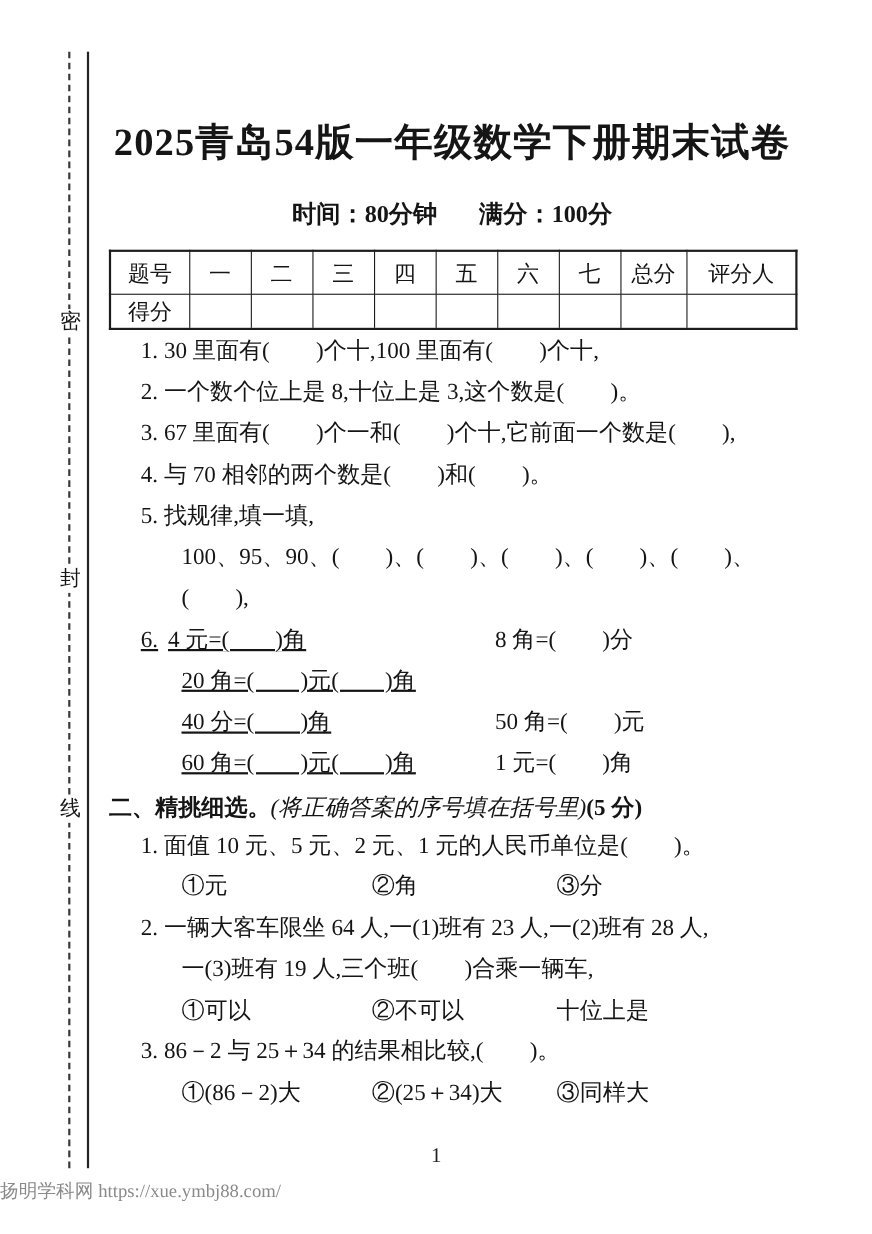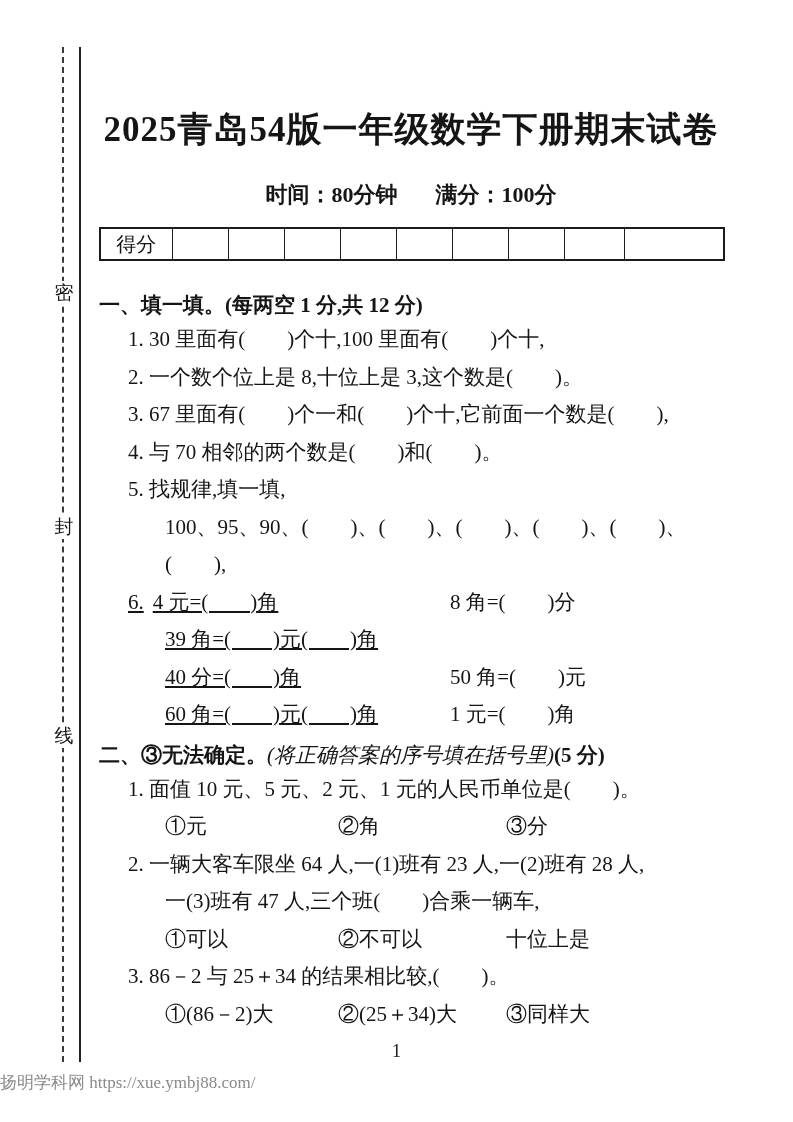--- a/index.html
+++ b/index.html
@@ -66,74 +66,85 @@
         <col style="width:56px">
         <col style="width:56px">
       <col style="width:56px">
         <col style="width:56px">
         <col style="width:56px">
         <col style="width:56px">
       <col style="width:60px">
         <col style="width:100px">
     </colgroup>
     <tbody>
+        <tr class="hdr">
+      <td>题号</td>
+      <td>一</td>
+      <td>二</td>
+      <td>三</td>
+      <td>四</td>
+      <td>五</td>
+      <td>六</td>
+      <td>七</td>
+      <td>总分</td>
+      <td>评分人</td>
+    </tr>
     <tr class="blank">
       <td>得分</td>
       <td></td>
       <td></td>
       <td></td>
       <td></td>
       <td></td>
       <td></td>
       <td></td>
       <td></td>
       <td></td>
     </tr>
   </tbody>
     </table>
 
   <div class="sec">
-    <div class="sec-title"><span>一、填一填。</span><span>(每两空 1 分,共 12 分)</span></div>
 
     <div class="line item"><span>1.</span> <span>30 里面有(　　)个十,100 里面有(　　)个十,</span></div>
     <div class="line item"><span>2.</span> <span>一个数个位上是 8,十位上是 3,这个数是(　　)。</span></div>
     <div class="line item"><span>3.</span> <span>67 里面有(　　)个一和(　　)个十,它前面一个数是(　　),</span></div>
     <div class="line item"><span>4.</span> <span>与 70 相邻的两个数是(　　)和(　　)。</span></div>
     <div class="line item"><span>5.</span> <span>找规律,填一填,</span></div>
     <div class="line subline">100、95、90、(　　)、(　　)、(　　)、(　　)、(　　)、(　　),</div>
 
     <div class="line m6row">
       <div class="m6left first"><span class="num">6.</span><span>4 元=(　　)角</span></div>
       <div class="m6right">8 角=(　　)分</div>
     </div>
     <div class="line m6row">
-      <div class="m6left">39 角=(　　)元(　　)角</div>
+      <div class="m6left">20 角=(　　)元(　　)角</div>
     </div>
     <div class="line m6row">
       <div class="m6left">40 分=(　　)角</div>
       <div class="m6right">50 角=(　　)元</div>
     </div>
     <div class="line m6row">
       <div class="m6left">60 角=(　　)元(　　)角</div>
       <div class="m6right">1 元=(　　)角</div>
     </div>
   </div>
 
   <div class="sec">
-    <div class="sec-title" style="margin-top:5px;"><span>二、③无法确定。</span><span class="note">(将正确答案的序号填在括号里)</span><span>(5 分)</span></div>
+    <div class="sec-title" style="margin-top:5px;"><span>二、精挑细选。</span><span class="note">(将正确答案的序号填在括号里)</span><span>(5 分)</span></div>
 
     <div class="line item"><span>1.</span> <span>面值 10 元、5 元、2 元、1 元的人民币单位是(　　)。</span></div>
     <div class="line opts">
       <span>①元</span>
       <span>②角</span>
       <span>③分</span>
     </div>
 
     <div class="line item"><span>2.</span> <span>一辆大客车限坐 64 人,一(1)班有 23 人,一(2)班有 28 人,</span></div>
-    <div class="line subline">一(3)班有 47 人,三个班(　　)合乘一辆车,</div>
+    <div class="line subline">一(3)班有 19 人,三个班(　　)合乘一辆车,</div>
     <div class="line opts">
       <span>①可以</span>
       <span>②不可以</span>
       <span>十位上是</span>
     </div>
 
     <div class="line item"><span>3.</span> <span>86－2 与 25＋34 的结果相比较,(　　)。</span></div>
     <div class="line opts">
       <span>①(86－2)大</span>
       <span>②(25＋34)大</span>

